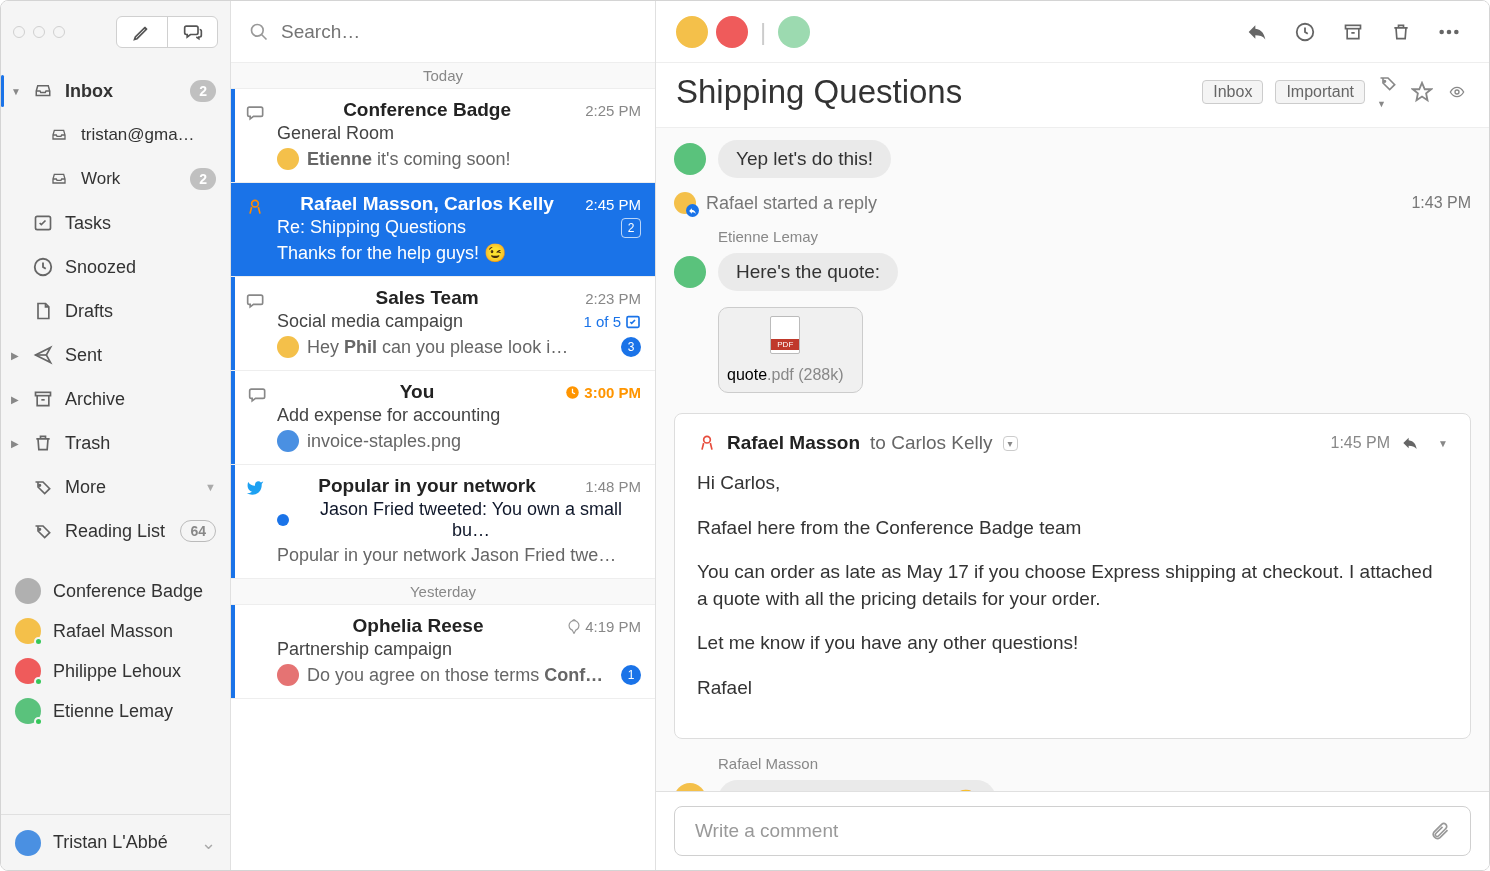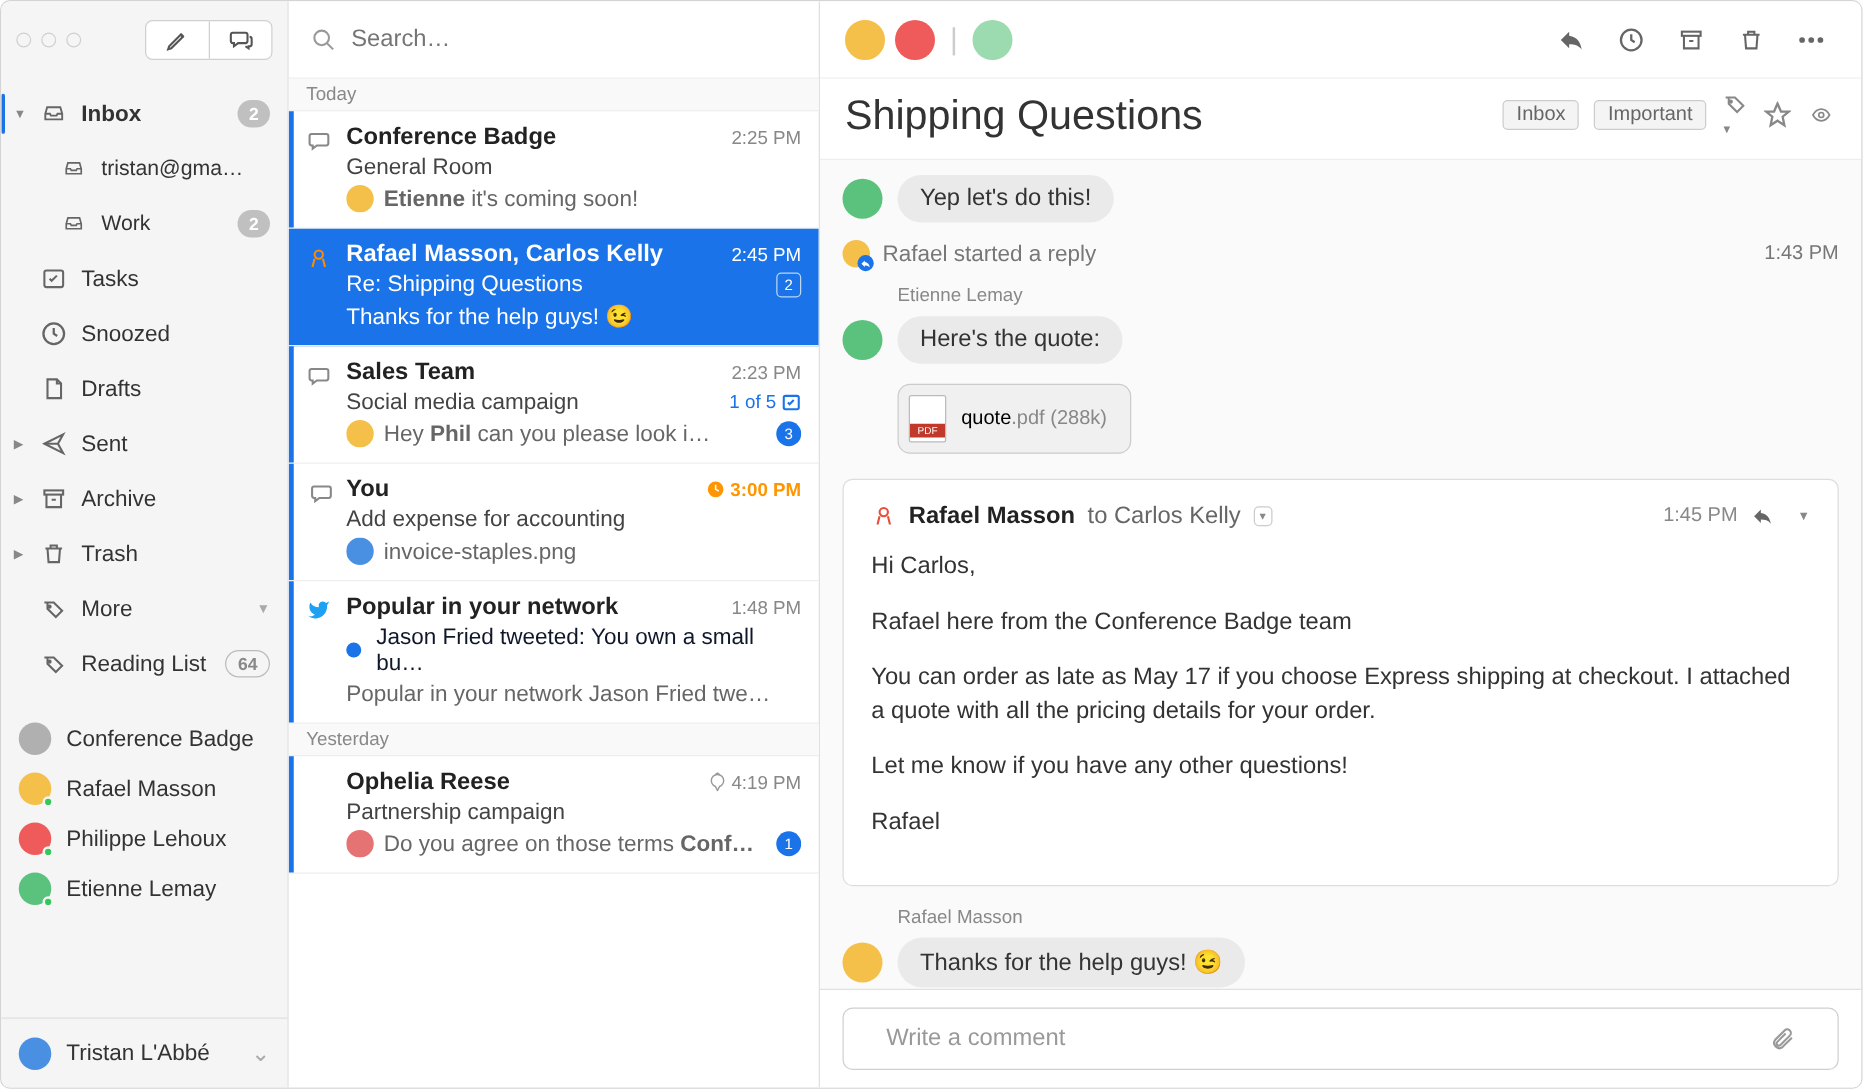--- a/index.html
+++ b/index.html
@@ -29,21 +29,21 @@
 .avatar.sm{width:22px;height:22px;font-size:11px;}
 .avatar.md{width:32px;height:32px;}
 .avatar .dot{position:absolute;width:9px;height:9px;border-radius:50%;background:#34c759;border:2px solid #f5f5f5;bottom:-2px;right:-2px;}
 .me{height:56px;display:flex;align-items:center;padding:0 14px;gap:12px;border-top:1px solid #e0e0e0;font-size:18px;color:#333;cursor:pointer;}
 .me .chev{margin-left:auto;color:#aaa;}
 
 .list{width:425px;border-right:1px solid #e0e0e0;display:flex;flex-direction:column;background:#fff;}
 .search{height:62px;display:flex;align-items:center;padding:0 18px;gap:12px;color:#999;font-size:19px;border-bottom:1px solid #eee;}
 .search input{border:none;outline:none;font-size:19px;flex:1;background:transparent;}
 .section-hd{font-size:15px;color:#888;padding:4px 14px;background:#f9f9f9;border-bottom:1px solid #eee;}
-.msgs{flex:1;overflow:auto;}
+.msgs{flex:1;overflow:auto;text-align:center;}
 .msg-item{padding:10px 14px 12px 46px;position:relative;border-bottom:1px solid #eee;cursor:pointer;}
 .msg-item::before{content:"";position:absolute;left:0;top:0;bottom:0;width:4px;background:#1a73e8;}
 .msg-item .ind{position:absolute;left:14px;top:14px;color:#888;}
 .msg-item.sel{background:#1a73e8;color:#fff;}
 .msg-item.sel::before{display:none;}
 .msg-item.sel .from,.msg-item.sel .subj,.msg-item.sel .prev,.msg-item.sel .time{color:#fff;}
 .row1{display:flex;align-items:baseline;gap:8px;}
 .from{font-weight:700;font-size:19px;color:#222;flex:1;white-space:nowrap;overflow:hidden;text-overflow:ellipsis;}
 .time{font-size:15px;color:#888;white-space:nowrap;}
 .time.orange{color:#ff9500;font-weight:600;}
@@ -60,31 +60,31 @@
 .rd-top .ibtn{width:40px;height:36px;display:flex;align-items:center;justify-content:center;color:#666;cursor:pointer;font-size:20px;}
 .rd-sub{display:flex;align-items:center;padding:10px 20px 16px;gap:12px;background:#fff;border-bottom:1px solid #eee;}
 .rd-title{font-size:33px;color:#333;flex:1;}
 .tag{border:1px solid #ccc;border-radius:4px;padding:2px 10px;font-size:16px;color:#666;background:#f4f4f4;cursor:pointer;}
 .thread{flex:1;overflow:auto;padding:4px 18px 12px;}
 .bubble-row{display:flex;align-items:center;gap:12px;margin:8px 0;}
 .bubble{background:#eaeaea;border-radius:20px;padding:8px 18px;font-size:19px;color:#333;}
 .status-line{display:flex;align-items:center;justify-content:center;gap:10px;font-size:18px;color:#777;margin:14px 0;position:relative;}
 .status-line .t{margin-left:auto;font-size:16px;}
 .sender-name{font-size:15px;color:#888;margin:4px 0 2px 44px;}
-.attach{border:1px solid #ccc;border-radius:10px;padding:8px 18px 8px 8px;display:inline-flex;align-items:center;gap:12px;margin:8px 0 14px 44px;background:#f0f0f0;cursor:pointer;}
+.attach{border:1px solid #ccc;border-radius:10px;padding:8px 18px 8px 8px;display:inline-flex;align-items:center;gap:12px;margin:8px 0 14px 44px;background:#f0f0f0;cursor:pointer;flex-direction:column;}
 .pdf-ico{width:30px;height:38px;background:#fff;border:1px solid #bbb;border-radius:2px;position:relative;}
 .pdf-ico::after{content:"PDF";position:absolute;bottom:3px;left:0;right:0;font-size:8px;background:#c0392b;color:#fff;text-align:center;padding:1px 0;}
 .card{background:#fff;border:1px solid #ddd;border-radius:8px;margin:6px 0 16px;padding:18px 22px;}
 .card-hd{display:flex;align-items:center;gap:10px;margin-bottom:16px;}
 .card-from{font-weight:700;font-size:19px;color:#222;}
 .card-to{font-size:19px;color:#666;}
 .card-time{margin-left:auto;font-size:16px;color:#888;}
 .card-body p{font-size:19px;color:#333;margin:0 0 18px;line-height:1.4;}
 .compose{padding:14px 18px;border-top:1px solid #e0e0e0;background:#fff;}
-.compose-box{border:1px solid #d0d0d0;border-radius:8px;height:50px;display:flex;align-items:center;padding:0 34px;color:#999;font-size:19px;}
+.compose-box{border:1px solid #d0d0d0;border-radius:8px;height:50px;display:flex;align-items:center;padding:0 20px;color:#999;font-size:19px;}
 .compose-box .clip{margin-left:auto;color:#999;}
 svg{display:block;}
 .sq{display:inline-flex;align-items:center;justify-content:center;width:20px;height:20px;border:1.5px solid rgba(255,255,255,.7);border-radius:4px;font-size:12px;margin-left:auto;}
 </style>
 </head>
 <body>
 
 <div class="app">
 
   <div class="sidebar">

